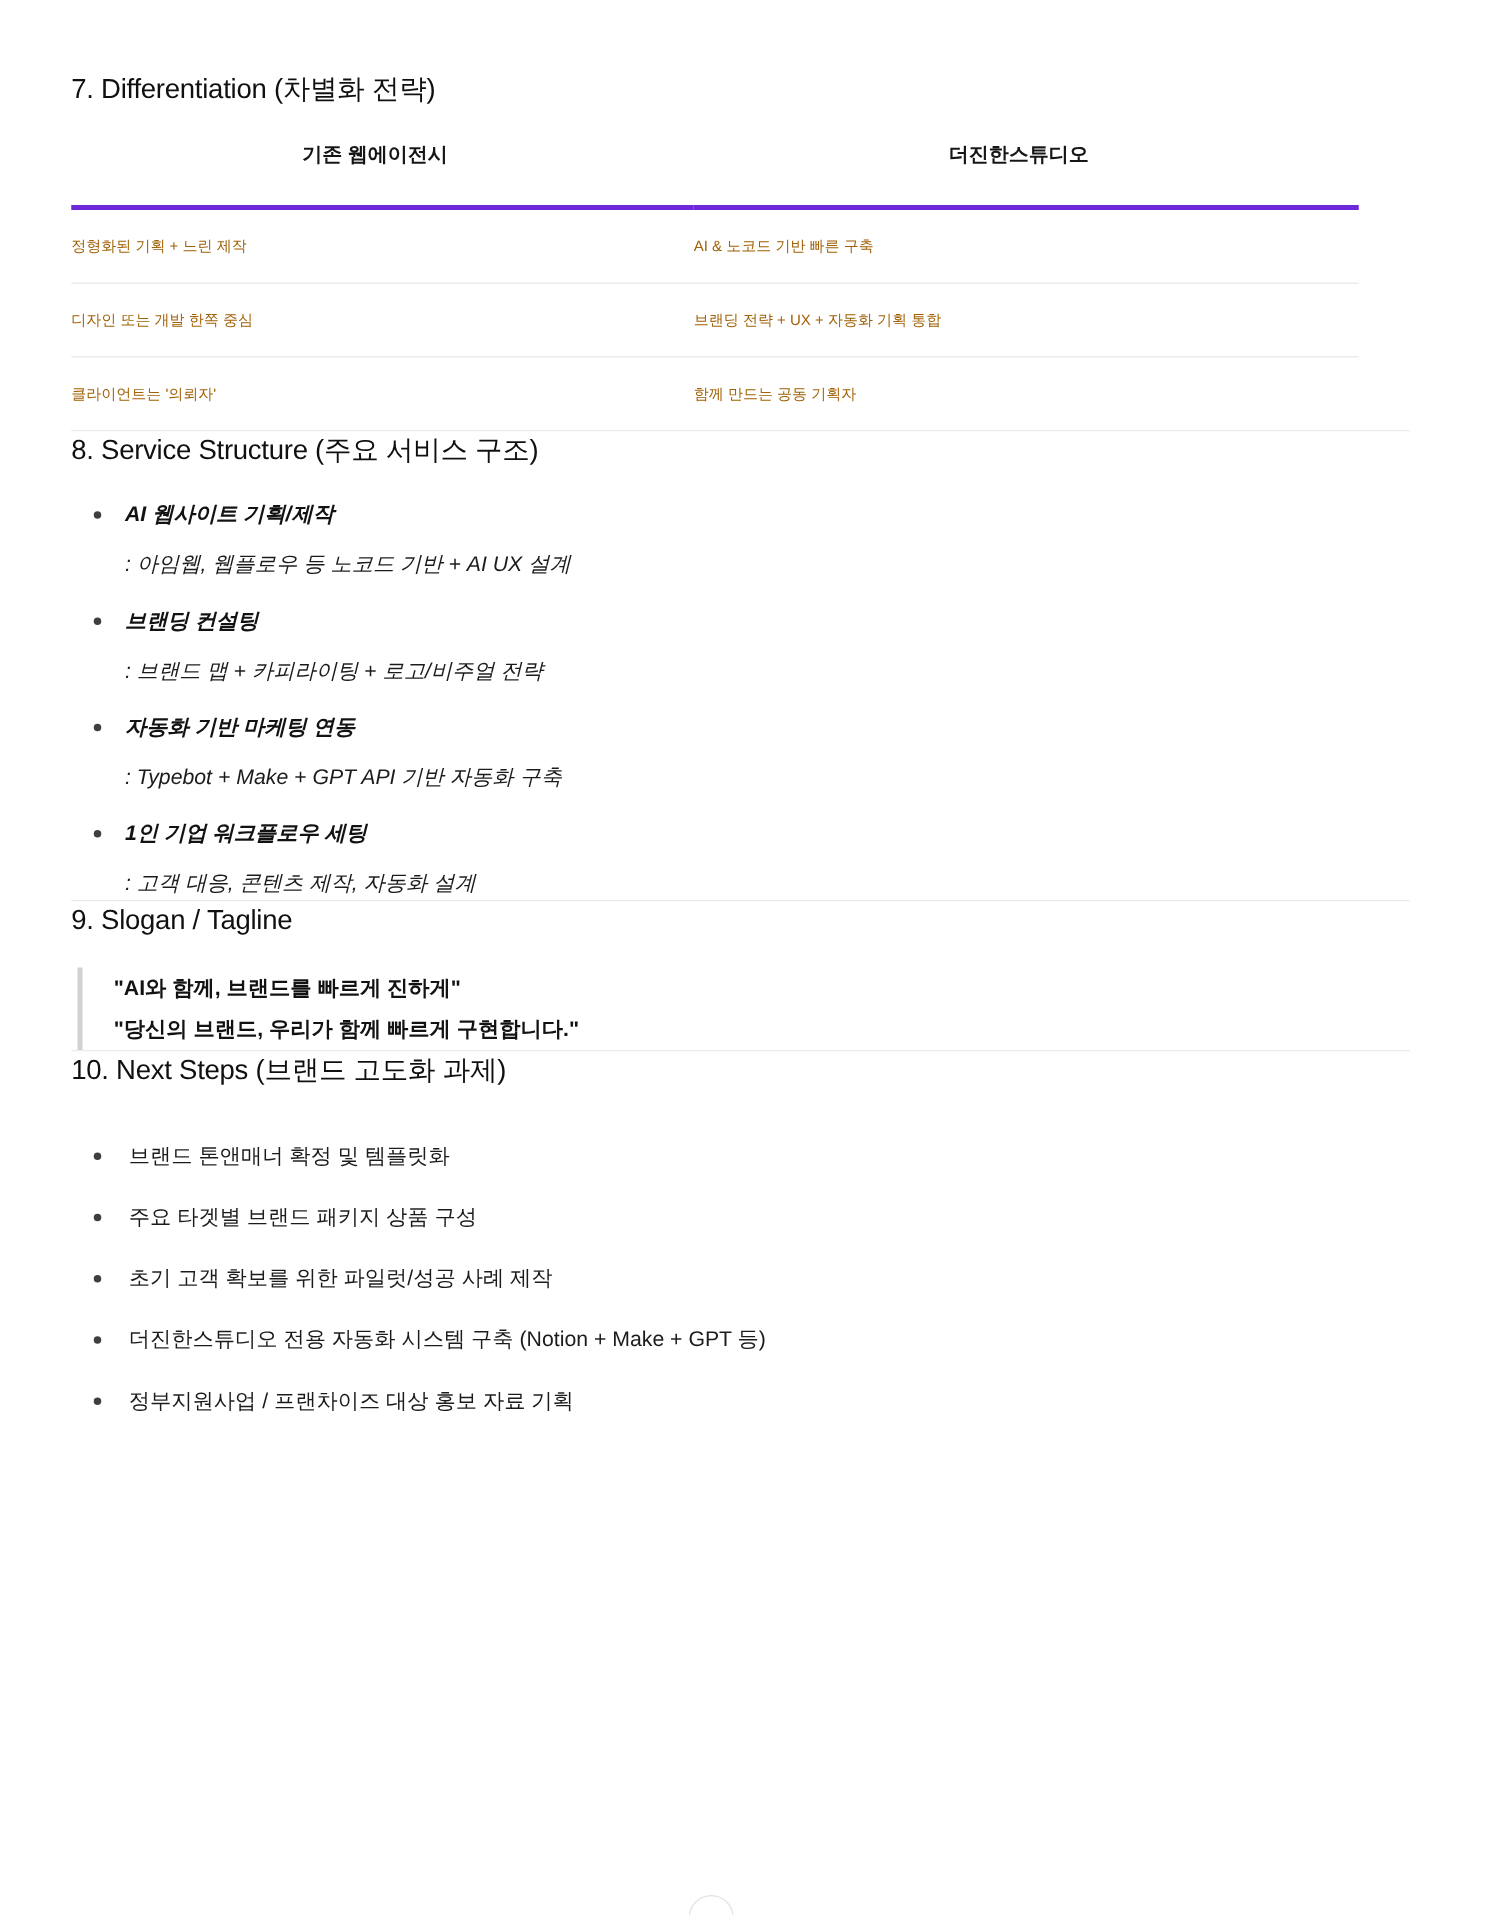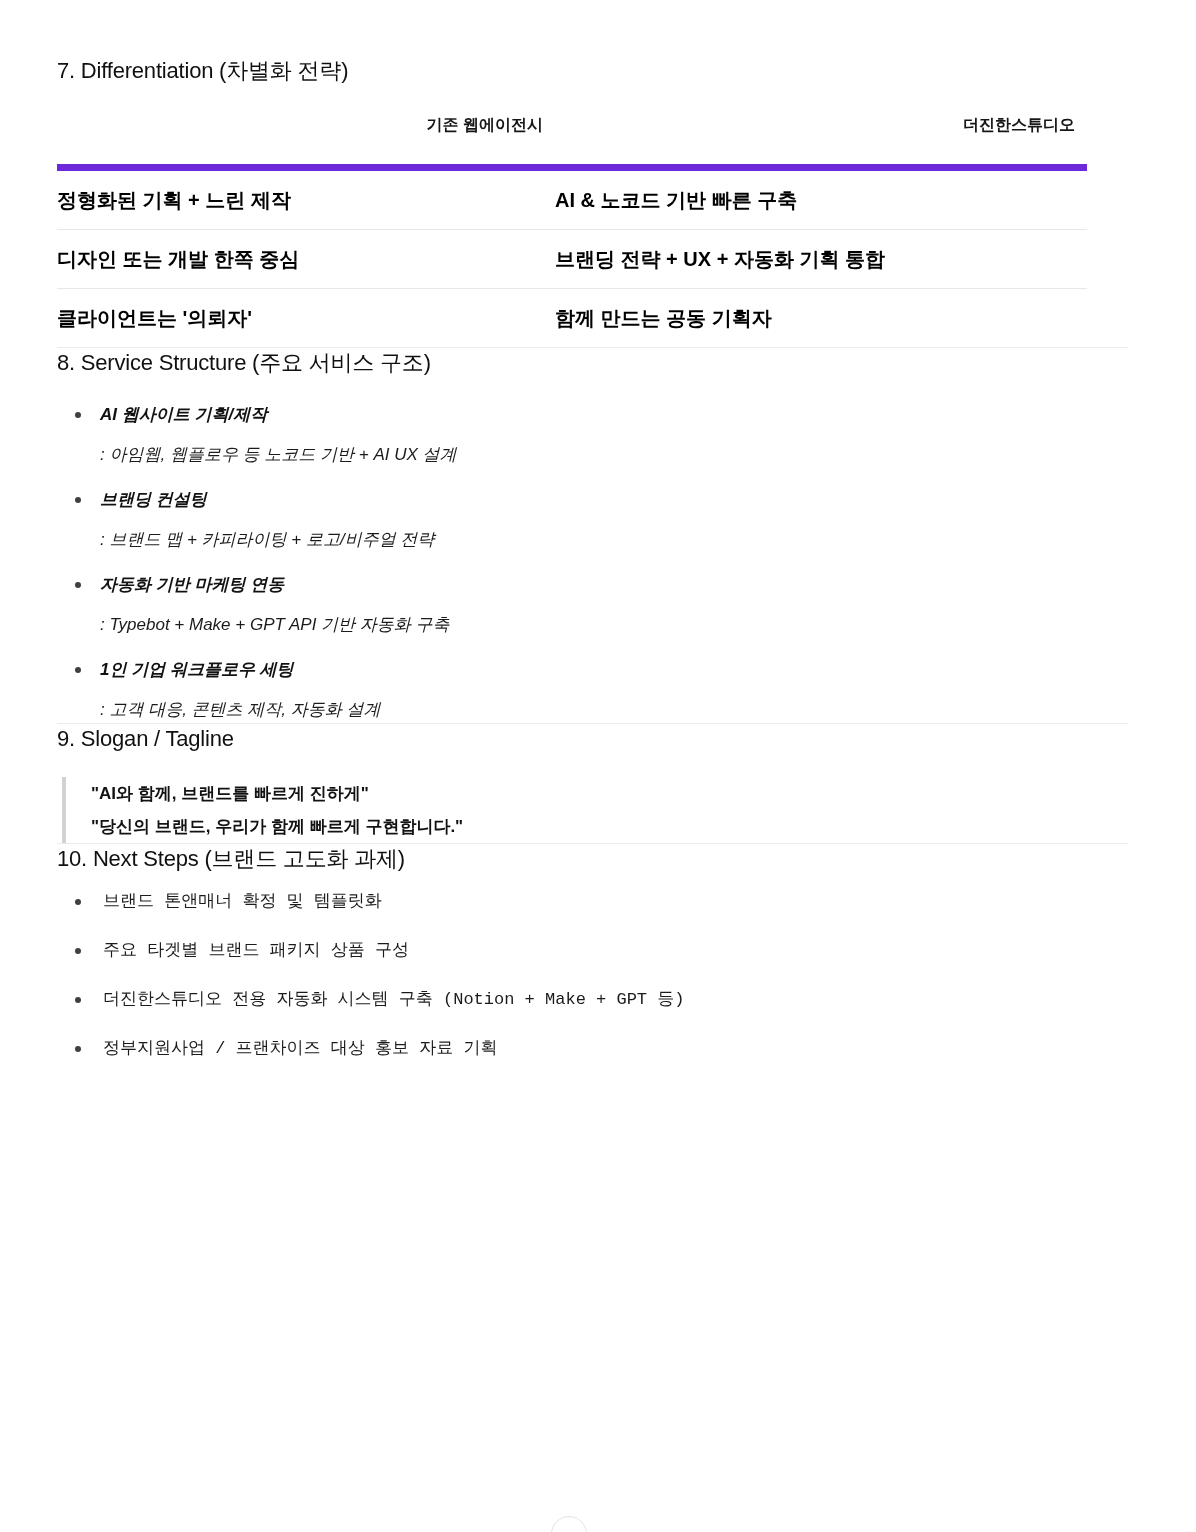--- a/index.html
+++ b/index.html
@@ -26,36 +26,36 @@
   }
 
   
   table.compare-table {
     margin-top: 18px;
     width: 1030px;
     border-collapse: collapse;
     table-layout: fixed;
   }
   table.compare-table th {
-    text-align: right;
+    text-align: center;
     font-size: 16px;
     line-height: 20px;
     font-weight: 700;
     padding: 11px 12px 29px 0;
-    border-bottom: 7px solid #6d28d9;
+    border-bottom: 4px solid #6d28d9;
     color: #161616;
   }
   table.compare-table th:first-child { width: 498px; }
   table.compare-table td {
-    font-size: 20px;
+    font-size: 12px;
     line-height: 20px;
-    font-weight: 700;
+    font-weight: 400;
     padding: 19px 12px 19px 0;
     border-bottom: 1px solid #e9e8e6;
-    color: #000000;
+    color: #a16207;
   }
   table.compare-table tr:last-child td { border-bottom: none; }
 
   
   hr.section-divider {
     border: none;
     border-top: 1px solid #ebebea;
     margin: 0;
     width: 1071px;
   }
@@ -105,21 +105,21 @@
     border-left: 4px solid #d2d2d2;
   }
   .quote-line {
     font-size: 17px;
     line-height: 33px;
     color: #121212;
   }
   .quote-line.bold { font-weight: 700; }
 
   
-  .simple-list { margin-top: 15px; font-family: Liberation Mono, monospace; }
+  .simple-list { margin-top: 41px; }
   .simple-item {
     position: relative;
     padding-left: 46px;
     margin-bottom: 23px;
     font-size: 17px;
     line-height: 26px;
     color: #1b1b1b;
   }
   .simple-item .bullet-dot { top: 10px; }
   .simple-item:last-child { margin-bottom: 0; }
@@ -211,20 +211,24 @@
     <div class="simple-item">
       <span class="bullet-dot"></span>
       <span>브랜드 톤앤매너 확정 및 템플릿화</span>
     </div>
     <div class="simple-item">
       <span class="bullet-dot"></span>
       <span>주요 타겟별 브랜드 패키지 상품 구성</span>
     </div>
     <div class="simple-item">
       <span class="bullet-dot"></span>
+      <span>초기 고객 확보를 위한 파일럿/성공 사례 제작</span>
+    </div>
+    <div class="simple-item">
+      <span class="bullet-dot"></span>
       <span>더진한스튜디오 전용 자동화 시스템 구축 (Notion + Make + GPT 등)</span>
     </div>
     <div class="simple-item">
       <span class="bullet-dot"></span>
       <span>정부지원사업 / 프랜차이즈 대상 홍보 자료 기획</span>
     </div>
   </div>
 
 </div>
 

